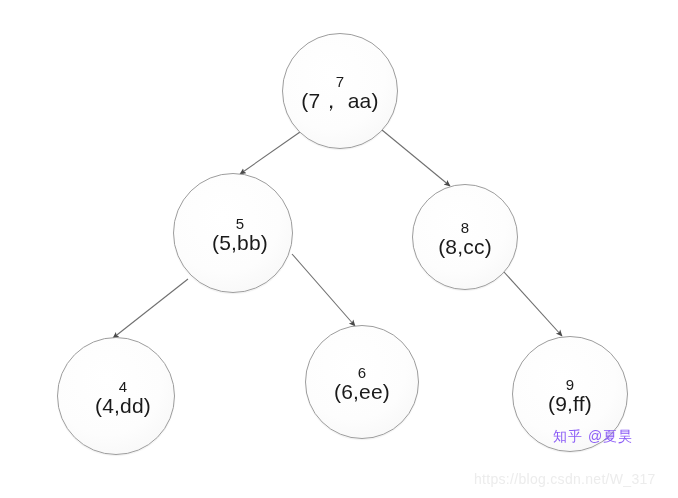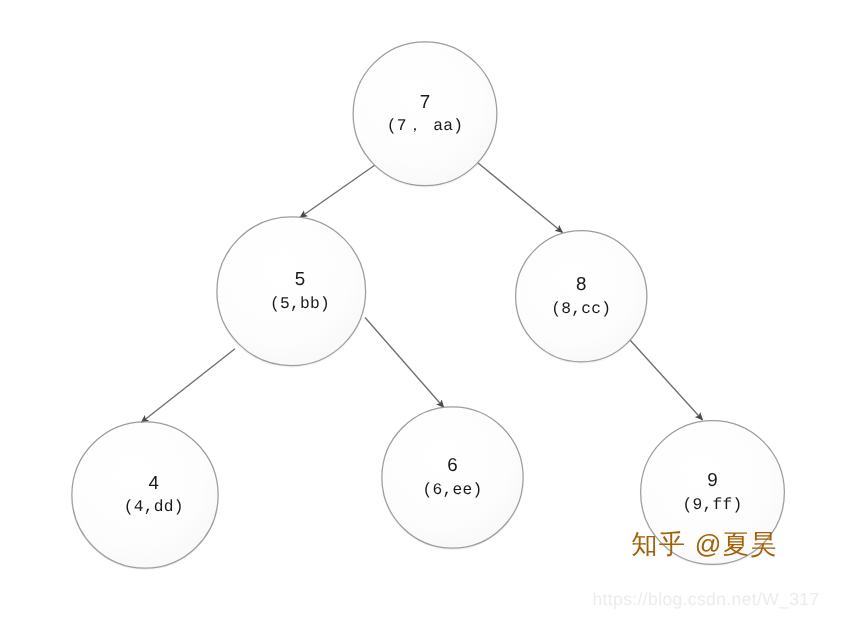--- a/index.html
+++ b/index.html
@@ -36,37 +36,37 @@
     justify-content: center;
     color: #1a1a1a;
     box-shadow: 0 1px 1px rgba(0,0,0,0.06);
   }
   .node-key {
     font-size: 15px;
     line-height: 19px;
     letter-spacing: 0.2px;
   }
   .node-pair {
-    font-size: 13px;
+    font-size: 21px;
     line-height: 20px;
     letter-spacing: 0.2px;
     white-space: pre;
-    font-family: Liberation Mono, monospace;
   }
   .node-text-shift {
     transform: translateX(7px);
   }
   .watermark-zhihu {
     position: absolute;
-    color: #a16207;
-    font-size: 21px;
+    color: #8b5cf6;
+    font-size: 14px;
     line-height: 24px;
     white-space: nowrap;
     letter-spacing: 1px;
     user-select: none;
+    margin-left: 48px;
   }
   .watermark-url {
     position: absolute;
     color: #ececec;
     font-size: 14px;
     line-height: 17px;
     white-space: nowrap;
     letter-spacing: 0.3px;
     user-select: none;
   }

